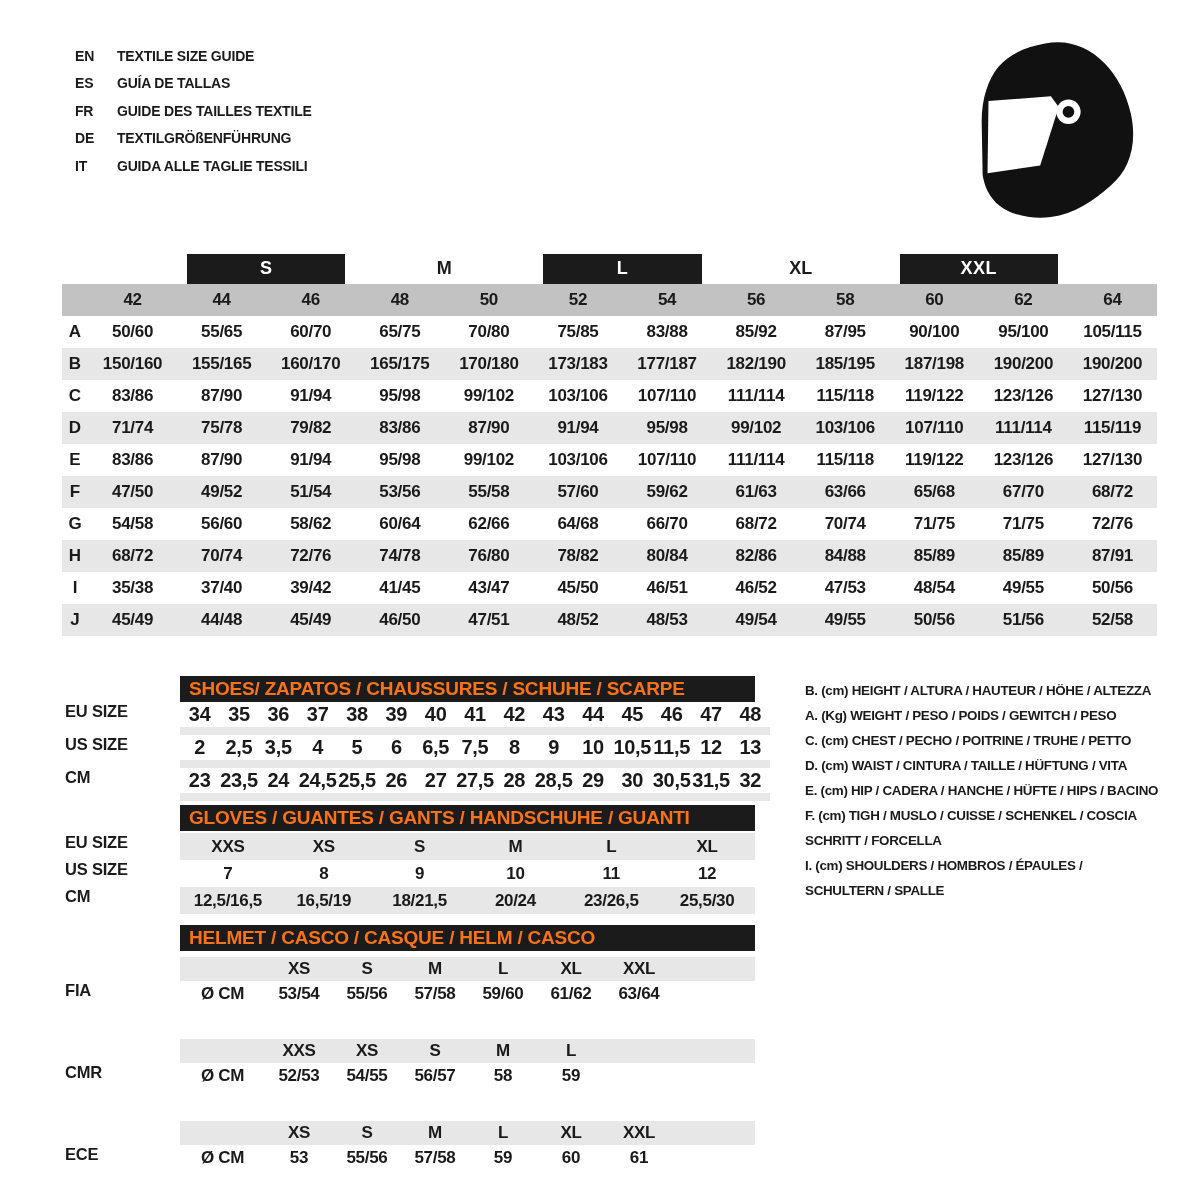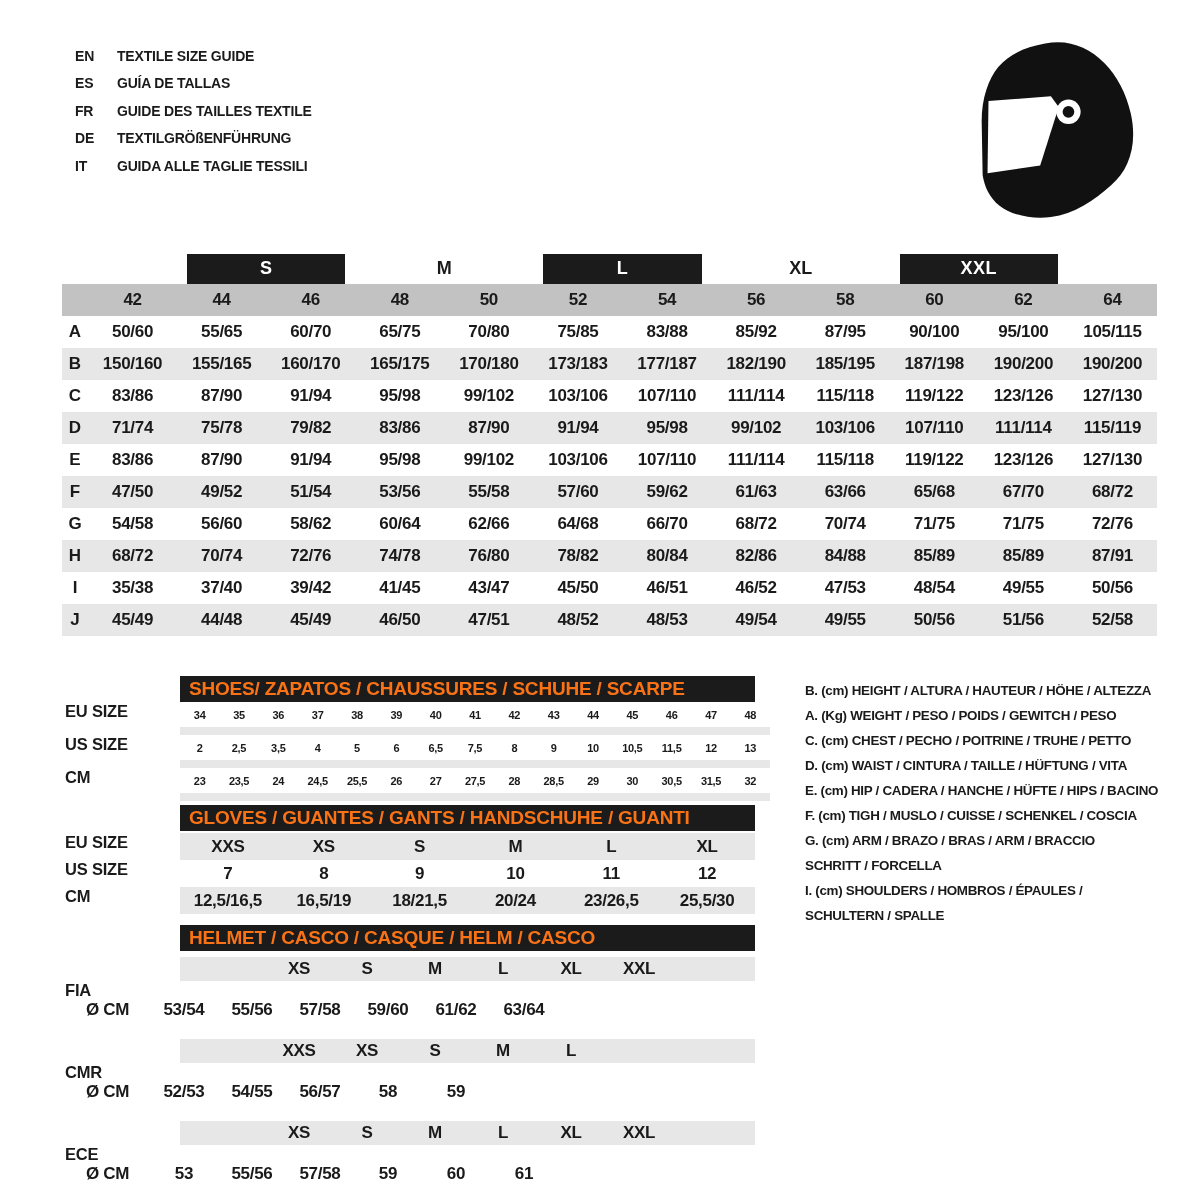--- a/index.html
+++ b/index.html
@@ -38,27 +38,27 @@
   
   .ltable{position:absolute;left:65px;width:705px;}
   .bar{margin-left:115px;width:575px;height:26px;background:var(--bar);color:#f97316;
        font-size:19px;line-height:26px;padding-left:9px;letter-spacing:-0.2px;white-space:nowrap;}
   .lrow{display:flex;}
   .rlabel{width:115px;font-size:16.5px;letter-spacing:-0.2px;white-space:nowrap;}
   .lgrid{display:grid;height:100%;align-items:center;}
   .lgrid .cell{text-align:center;white-space:nowrap;letter-spacing:-0.3px;}
   .lgrid.shaded{background:var(--stripe);}
   .shoes .lrow{height:25px;}
-  .shoes-grid{width:590px;grid-template-columns:repeat(15,1fr);font-size:11px;}
+  .shoes-grid{width:590px;grid-template-columns:repeat(15,1fr);font-size:20px;}
   .lsep{height:8px;background:var(--stripe);margin-left:115px;width:590px;}
   .gspacer{height:2px;}
   .gloves .lrow{height:27px;}
   .gloves-grid{width:575px;grid-template-columns:repeat(6,1fr);font-size:17px;}
   .helmet-table .size-row{height:24px;}
-  .helmet-table .data-row{height:26px;flex-direction:column;}
+  .helmet-table .data-row{height:26px;}
   .helm-grid{width:575px;grid-template-columns:85px repeat(6,68px) 1fr;font-size:17px;}
   .hgap{height:32px;}
   
   .legend{position:absolute;left:805px;top:678px;width:360px;}
   .legend-line{font-size:13.4px;line-height:25px;letter-spacing:-0.3px;white-space:nowrap;}
 </style>
 </head>
 <body>
 
 <div class="langs" id="langs">
@@ -467,17 +467,16 @@
     </div>
 </div>
 
 <div class="legend" id="legend">
     <div class="legend-line">B. (cm) HEIGHT / ALTURA / HAUTEUR / HÖHE / ALTEZZA</div>
     <div class="legend-line">A. (Kg) WEIGHT / PESO / POIDS / GEWITCH / PESO</div>
     <div class="legend-line">C. (cm) CHEST / PECHO / POITRINE / TRUHE / PETTO</div>
     <div class="legend-line">D. (cm) WAIST / CINTURA / TAILLE / HÜFTUNG / VITA</div>
     <div class="legend-line">E. (cm) HIP / CADERA / HANCHE / HÜFTE / HIPS / BACINO</div>
     <div class="legend-line">F. (cm) TIGH / MUSLO / CUISSE / SCHENKEL / COSCIA</div>
-    <div class="legend-line">G. (cm) ARM / BRAZO / BRAS / ARM / BRACCIO</div>
     <div class="legend-line">SCHRITT / FORCELLA</div>
     <div class="legend-line">I. (cm) SHOULDERS / HOMBROS / ÉPAULES /</div>
     <div class="legend-line">SCHULTERN / SPALLE</div>
   </div>
 
 </body></html>

